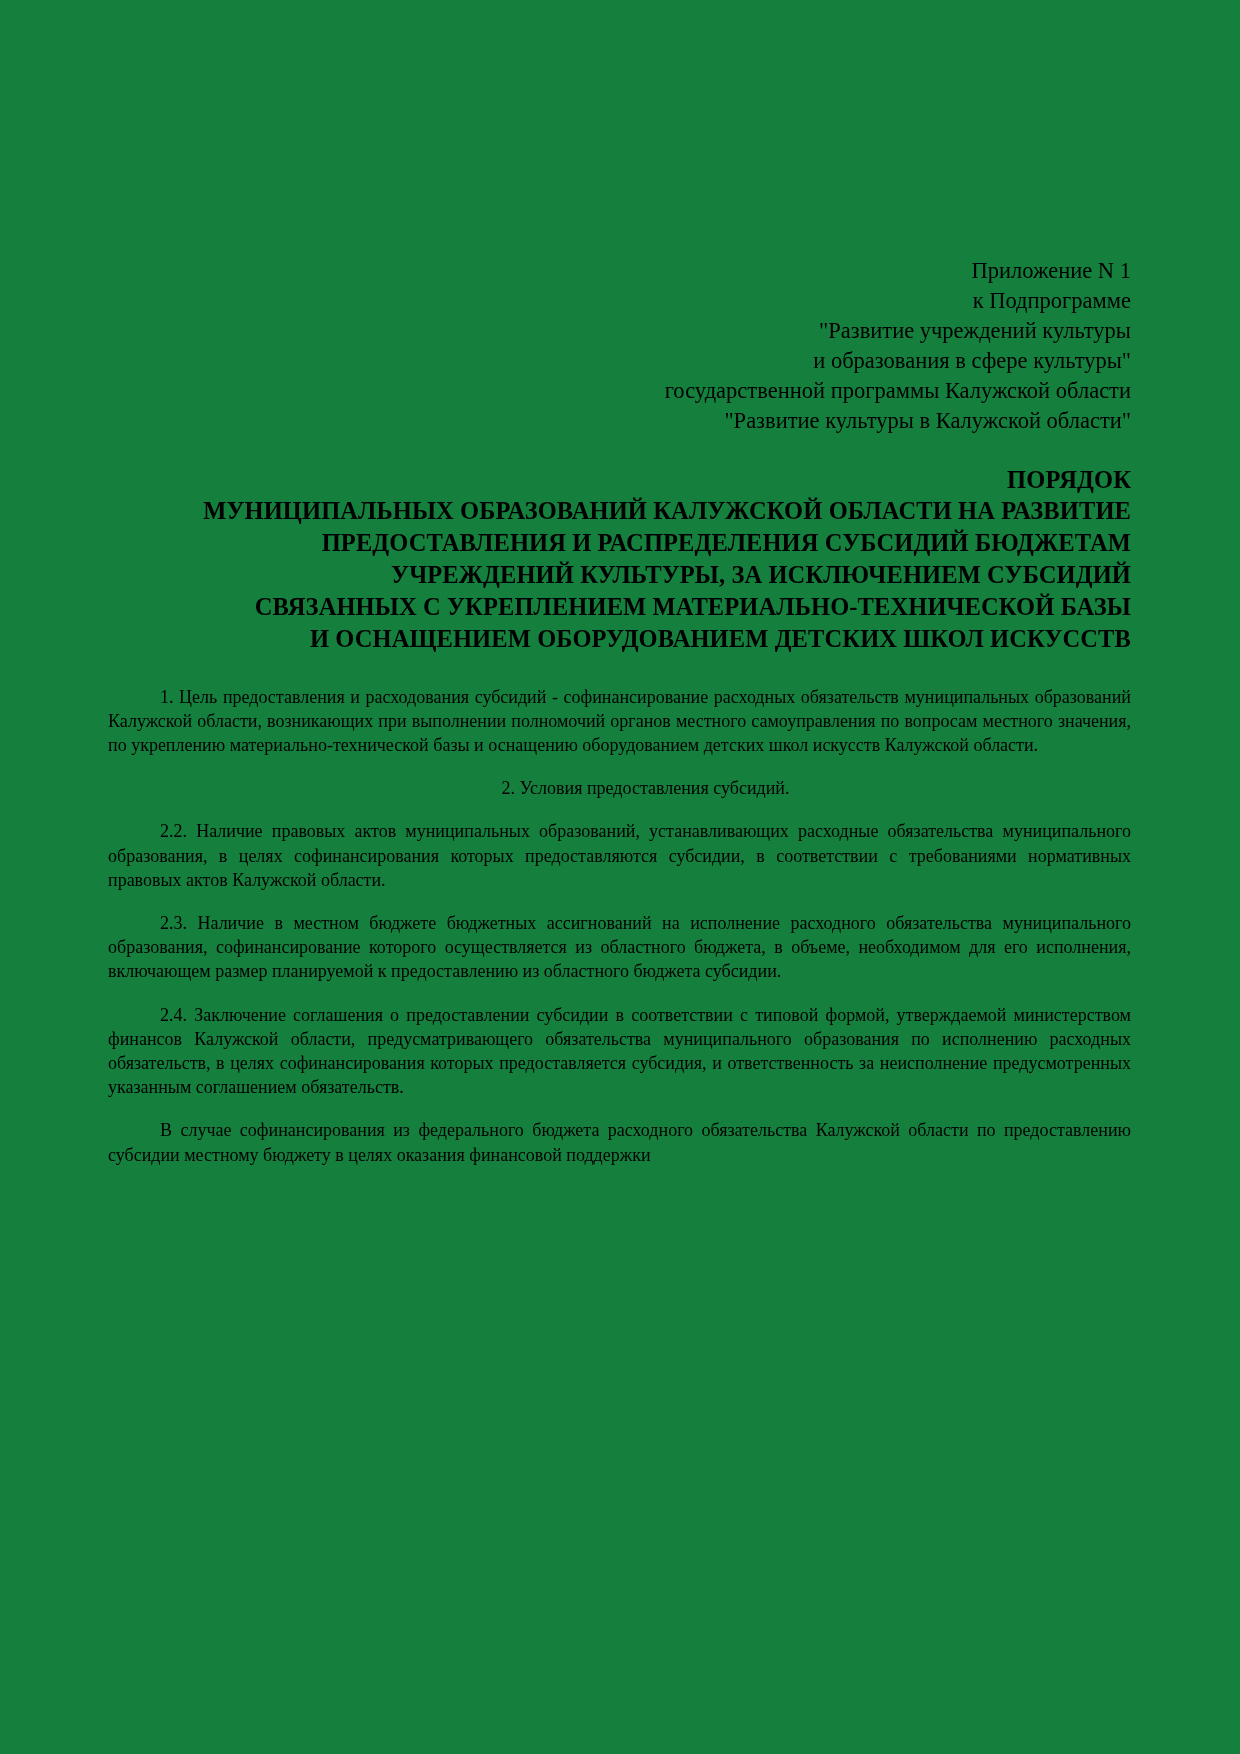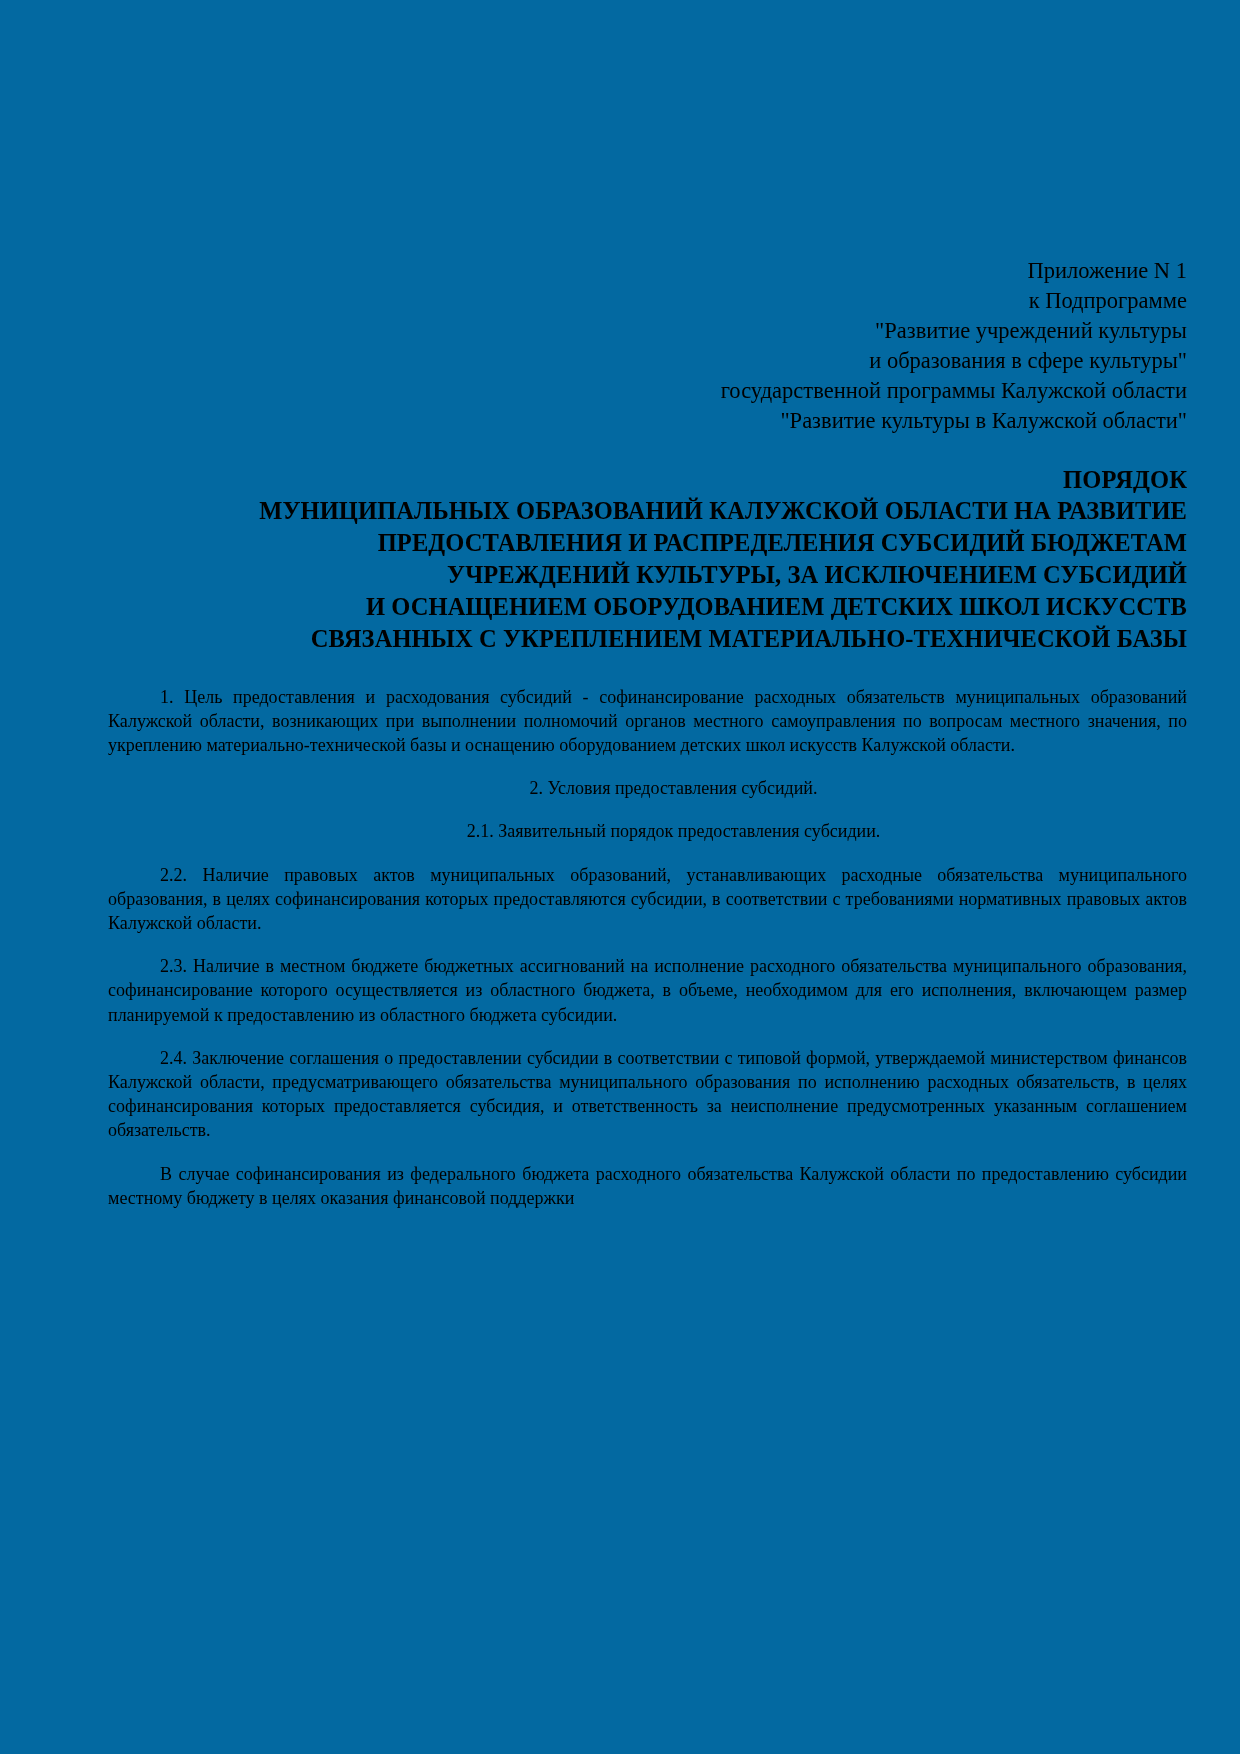--- a/index.html
+++ b/index.html
@@ -13,22 +13,22 @@
     height: 1754px;
     font-family: "Liberation Serif", "DejaVu Serif", serif;
     color: #000000;
     -webkit-font-smoothing: antialiased;
   }
   .page {
     position: relative;
     width: 1240px;
     height: 1754px;
     box-sizing: border-box;
-    padding: 0 53px 0 108px;
-    background: #0369a1;
+    padding: 0 109px 0 108px;
+    background: #15803d;
   }
 
   
   .doc-header {
     padding-top: 256px;
     text-align: right;
     font-size: 22.5px;
     line-height: 1.33;
   }
   .doc-header .hline {
@@ -80,27 +80,26 @@
     <span class="hline">и образования в сфере культуры"</span>
     <span class="hline">государственной программы Калужской области</span>
     <span class="hline">"Развитие культуры в Калужской области"</span>
   </div>
 
   <div class="doc-title">
     <span class="tline">ПОРЯДОК</span>
     <span class="tline">МУНИЦИПАЛЬНЫХ ОБРАЗОВАНИЙ КАЛУЖСКОЙ ОБЛАСТИ НА РАЗВИТИЕ</span>
     <span class="tline">ПРЕДОСТАВЛЕНИЯ И РАСПРЕДЕЛЕНИЯ СУБСИДИЙ БЮДЖЕТАМ</span>
     <span class="tline">УЧРЕЖДЕНИЙ КУЛЬТУРЫ, ЗА ИСКЛЮЧЕНИЕМ СУБСИДИЙ</span>
+    <span class="tline">СВЯЗАННЫХ С УКРЕПЛЕНИЕМ МАТЕРИАЛЬНО-ТЕХНИЧЕСКОЙ БАЗЫ</span>
     <span class="tline">И ОСНАЩЕНИЕМ ОБОРУДОВАНИЕМ ДЕТСКИХ ШКОЛ ИСКУССТВ</span>
-    <span class="tline">СВЯЗАННЫХ С УКРЕПЛЕНИЕМ МАТЕРИАЛЬНО-ТЕХНИЧЕСКОЙ БАЗЫ</span>
   </div>
 
   <div class="doc-body">
     <p class="para">1. Цель предоставления и расходования субсидий - софинансирование расходных обязательств муниципальных образований Калужской области, возникающих при выполнении полномочий органов местного самоуправления по вопросам местного значения, по укреплению материально-технической базы и оснащению оборудованием детских школ искусств Калужской области.</p>
     <p class="para nojust">2. Условия предоставления субсидий.</p>
-    <p class="para nojust">2.1. Заявительный порядок предоставления субсидии.</p>
     <p class="para">2.2. Наличие правовых актов муниципальных образований, устанавливающих расходные обязательства муниципального образования, в целях софинансирования которых предоставляются субсидии, в соответствии с требованиями нормативных правовых актов Калужской области.</p>
     <p class="para">2.3. Наличие в местном бюджете бюджетных ассигнований на исполнение расходного обязательства муниципального образования, софинансирование которого осуществляется из областного бюджета, в объеме, необходимом для его исполнения, включающем размер планируемой к предоставлению из областного бюджета субсидии.</p>
     <p class="para">2.4. Заключение соглашения о предоставлении субсидии в соответствии с типовой формой, утверждаемой министерством финансов Калужской области, предусматривающего обязательства муниципального образования по исполнению расходных обязательств, в целях софинансирования которых предоставляется субсидия, и ответственность за неисполнение предусмотренных указанным соглашением обязательств.</p>
     <p class="para">В случае софинансирования из федерального бюджета расходного обязательства Калужской области по предоставлению субсидии местному бюджету в целях оказания финансовой поддержки</p>
   </div>
 
 </div>
 
 </body></html>

